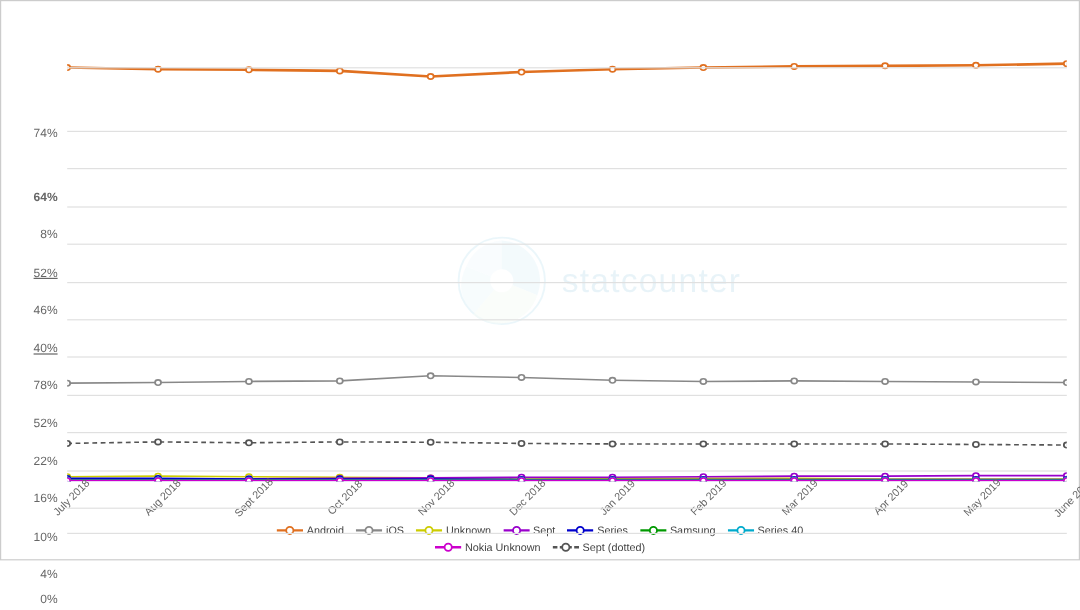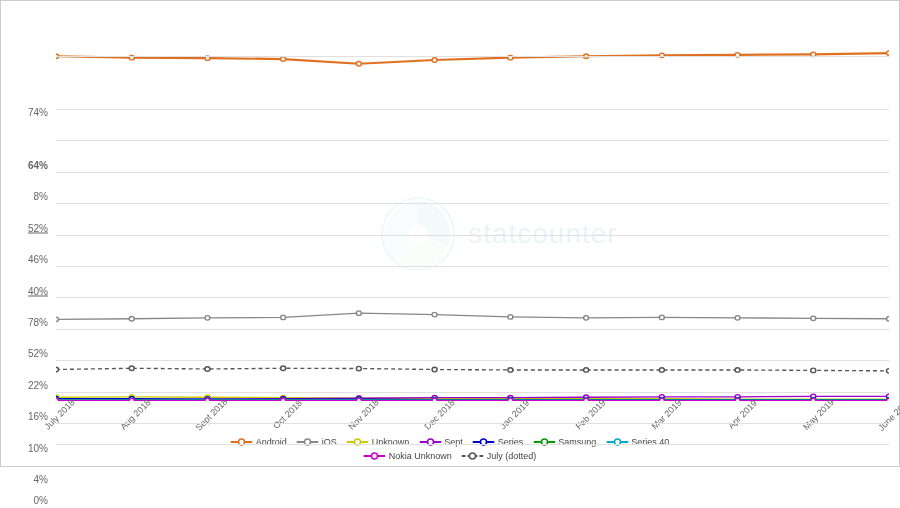--- a/index.html
+++ b/index.html
@@ -332,21 +332,21 @@
           <line x1="0" y1="5" x2="22" y2="5" stroke="#cc00cc" stroke-width="2"></line>
           <circle cx="11" cy="5" r="3" fill="white" stroke="#cc00cc" stroke-width="1.5"></circle>
         </svg>
         <span>Nokia Unknown</span>
       </div>
       <div class="legend-item">
         <svg width="22" height="10" viewBox="0 0 22 10">
           <line x1="0" y1="5" x2="22" y2="5" stroke="#555555" stroke-width="2" stroke-dasharray="4,2"></line>
           <circle cx="11" cy="5" r="3" fill="white" stroke="#555555" stroke-width="1.5"></circle>
         </svg>
-        <span>July (dotted)</span>
+        <span>Sept (dotted)</span>
       </div>
     </div>
 <div class="grid-line" style="top: 55.4737px;"></div>
     <div class="grid-line" style="top: 107.842px;"></div>
     <div class="grid-line" style="top: 139.263px;"></div>
     <div class="grid-line" style="top: 170.684px;"></div>
     <div class="grid-line" style="top: 202.105px;"></div>
     <div class="grid-line" style="top: 233.526px;"></div>
     <div class="grid-line" style="top: 264.947px;"></div>
     <div class="grid-line" style="top: 296.368px;"></div>

